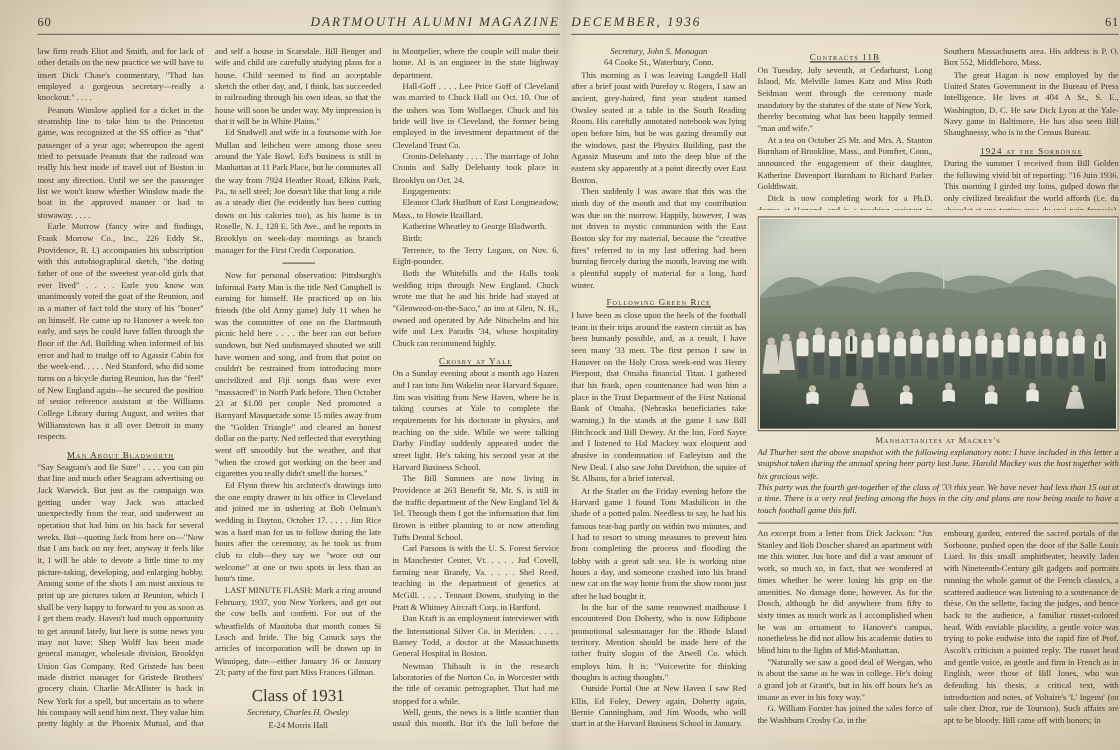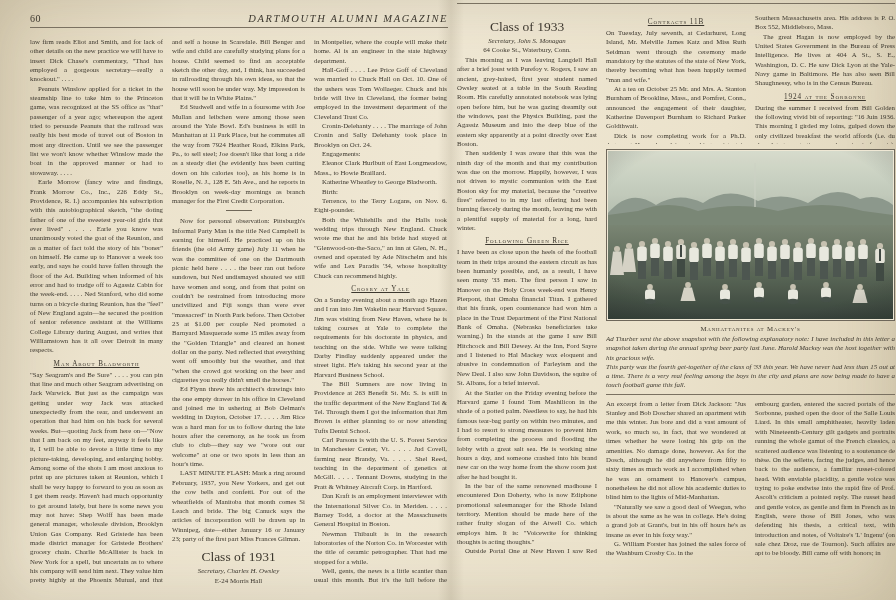--- a/index.html
+++ b/index.html
@@ -91,24 +91,27 @@
           <p class="para indent">Dan Kraft is an employment interviewer with the International Silver Co. in Meriden. . . . . Barney Todd, a doctor at the Massachusetts General Hospital in Boston.</p>
           <p class="para indent">Newman Thibault is in the research laboratories of the Norton Co. in Worcester with the title of ceramic petrographer. That had me stopped for a while.</p>
           <p class="para indent">Well, gents, the news is a little scantier than usual this month. But it's the lull before the storm. Chairman Bob Wilkin is busy getting steam up under plans for our Fifth, and by next month the returns ought to be pouring in.</p>
         </div>
     </div>
   </div>
 
   <div class="gutter-shadow"></div>
 
   <div class="page page-right">
+    <div class="page-header">
+      <span class="mag-title">DECEMBER, 1936</span>
+      <span class="pagenum">61</span>
+    </div>
     <hr class="header-rule">
     <div class="cols">
       <div class="col">
-          <p class="h-class">Class of 1933</p>
           <p class="sec-line">Secretary, John S. Monagan</p>
           <p class="addr-line">64 Cooke St., Waterbury, Conn.</p>
           <p class="para indent">This morning as I was leaving Langdell Hall after a brief joust with Purefoy v. Rogers, I saw an ancient, grey-haired, first year student named Owsley seated at a table in the South Reading Room. His carefully annotated notebook was lying open before him, but he was gazing dreamily out the windows, past the Physics Building, past the Agassiz Museum and into the deep blue of the eastern sky apparently at a point directly over East Boston.</p>
           <p class="para indent">Then suddenly I was aware that this was the ninth day of the month and that my contribution was due on the morrow. Happily, however, I was not driven to mystic communion with the East Boston sky for my material, because the "creative fires" referred to in my last offering had been burning fiercely during the month, leaving me with a plentiful supply of material for a long, hard winter.</p>
           <p class="h-small">Following Green Rice</p>
           <p class="para">I have been as close upon the heels of the football team in their trips around the eastern circuit as has been humanly possible, and, as a result, I have seen many '33 men. The first person I saw in Hanover on the Holy Cross week-end was Henry Pierpont, that Omaha financial Titan. I gathered that his frank, open countenance had won him a place in the Trust Department of the First National Bank of Omaha. (Nebraska beneficiaries take warning.) In the stands at the game I saw Bill Hitchcock and Bill Dewey. At the Inn, Ford Sayre and I listened to Hal Mackey wax eloquent and abusive in condemnation of Farleyism and the New Deal. I also saw John Davidson, the squire of St. Albans, for a brief interval.</p>
           <p class="para indent">At the Statler on the Friday evening before the Harvard game I found Tom Mashilicon in the shade of a potted palm. Needless to say, he had his famous tear-bag partly on within two minutes, and I had to resort to strong measures to prevent him from completing the process and flooding the lobby with a great salt sea. He is working nine hours a day, and someone crashed into his brand new car on the way home from the show room just after he had bought it.</p>
           <p class="para indent">In the bar of the same renowned madhouse I encountered Don Doherty, who is now Ediphone promotional salesmanager for the Rhode Island territory. Mention should be made here of the rather fruity slogan of the Atwell Co. which employs him. It is: "Voicewrite for thinking thoughts is acting thoughts."</p>
           <p class="para indent">Outside Portal One at New Haven I saw Red Ellis, Ed Foley, Dewey again, Doherty again, Bernie Cunningham, and Jim Woods, who will start in at the Harvard Business School in January.</p>
         </div>

